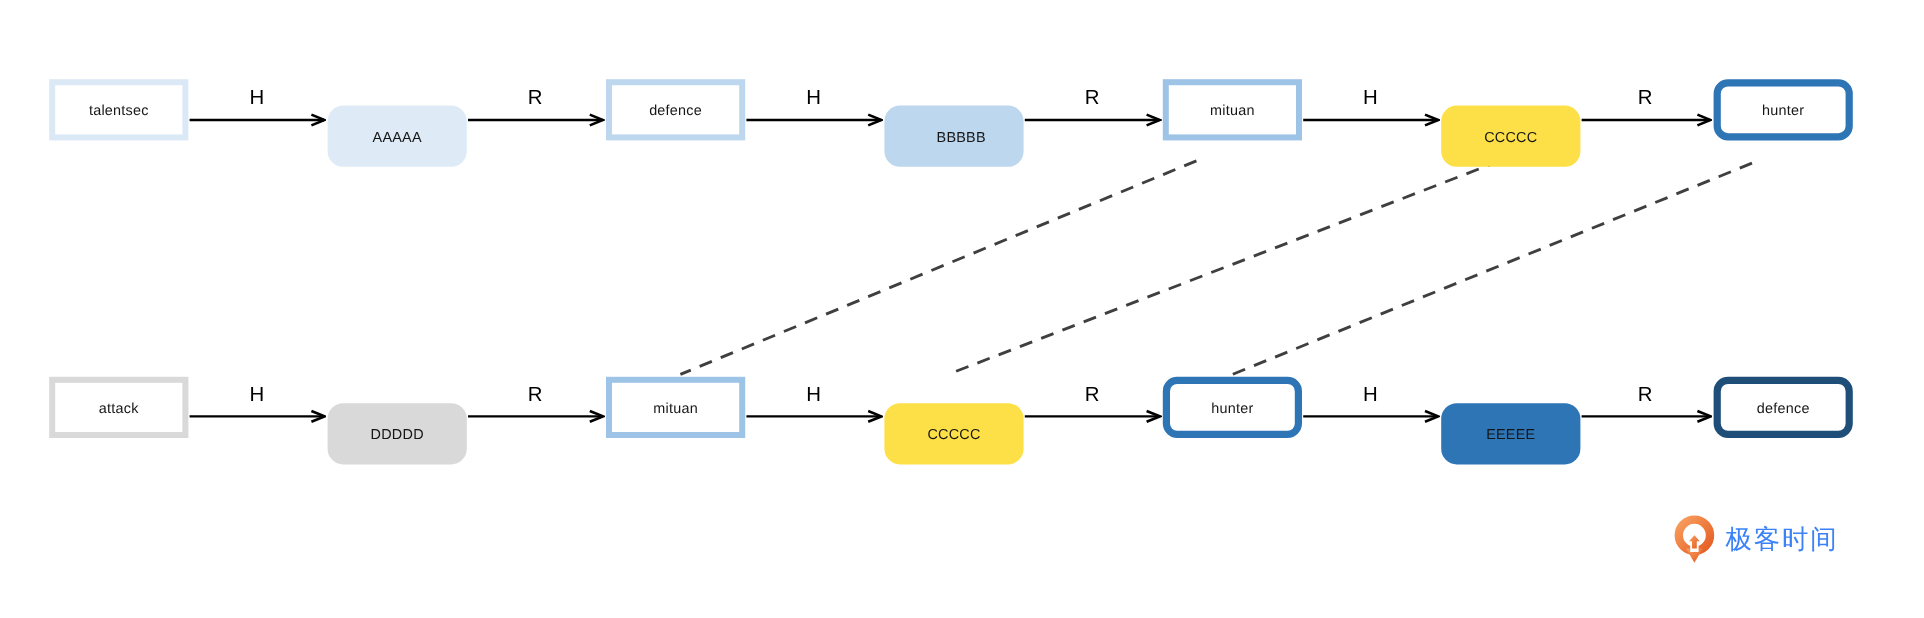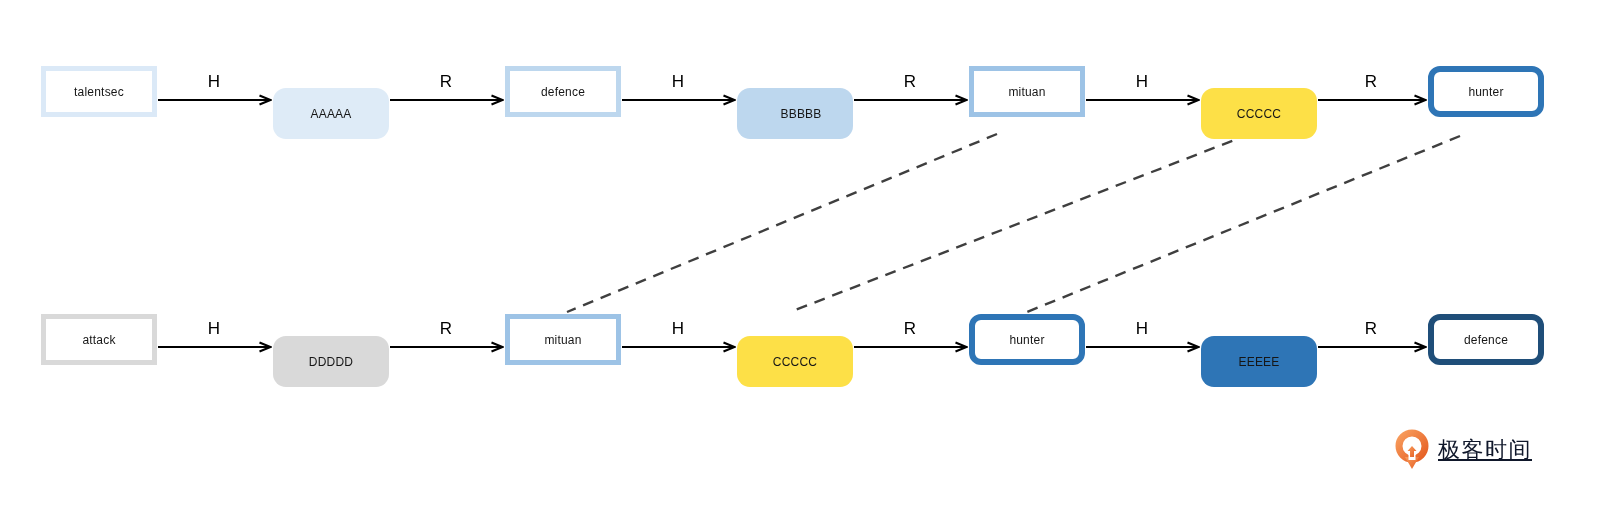--- a/index.html
+++ b/index.html
@@ -68,23 +68,22 @@
   .logo {
     position: absolute;
     left: 1394px;
     top: 429px;
     display: flex;
     align-items: center;
     gap: 8px;
   }
   .logo-text {
     font-size: 22px;
-    color: #0f172a;
+    color: #3b82f6;
     letter-spacing: 1.5px;
-    text-decoration: underline;
   }
 </style>
 </head>
 <body>
 
 <div class="canvas">
 
   <svg class="overlay" width="1603" height="515" viewBox="0 0 1603 515">
     <defs>
       <marker id="ah" viewBox="0 0 14 12" markerWidth="14" markerHeight="12" refX="12" refY="6" orient="auto" markerUnits="userSpaceOnUse">

